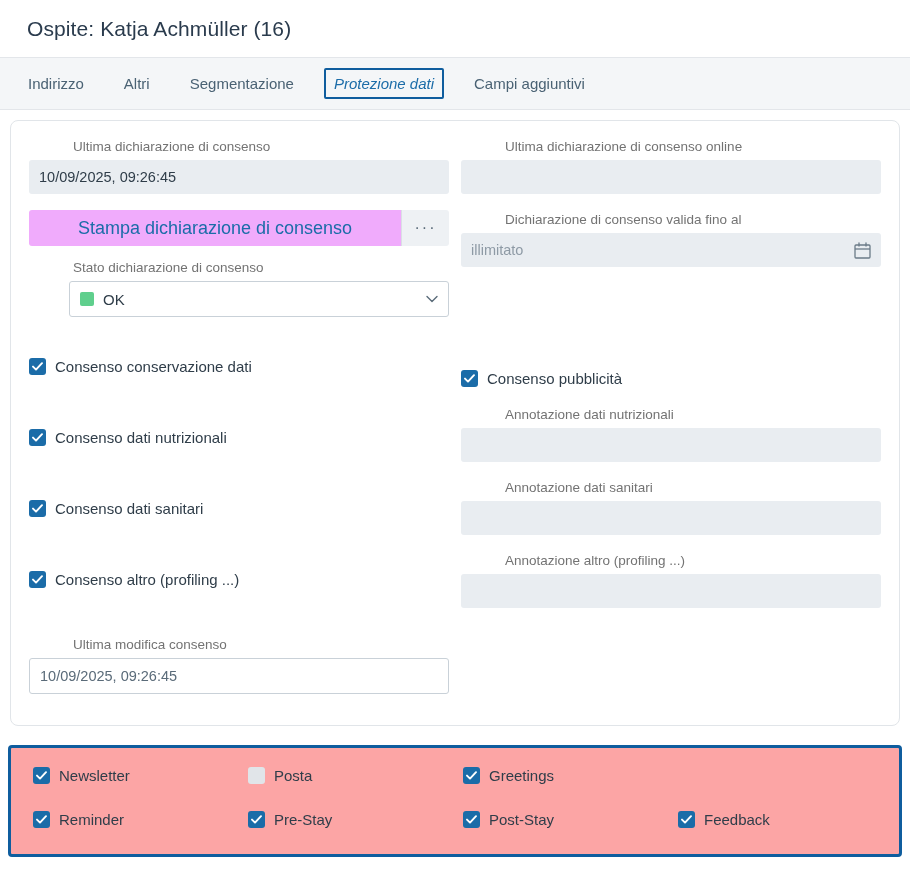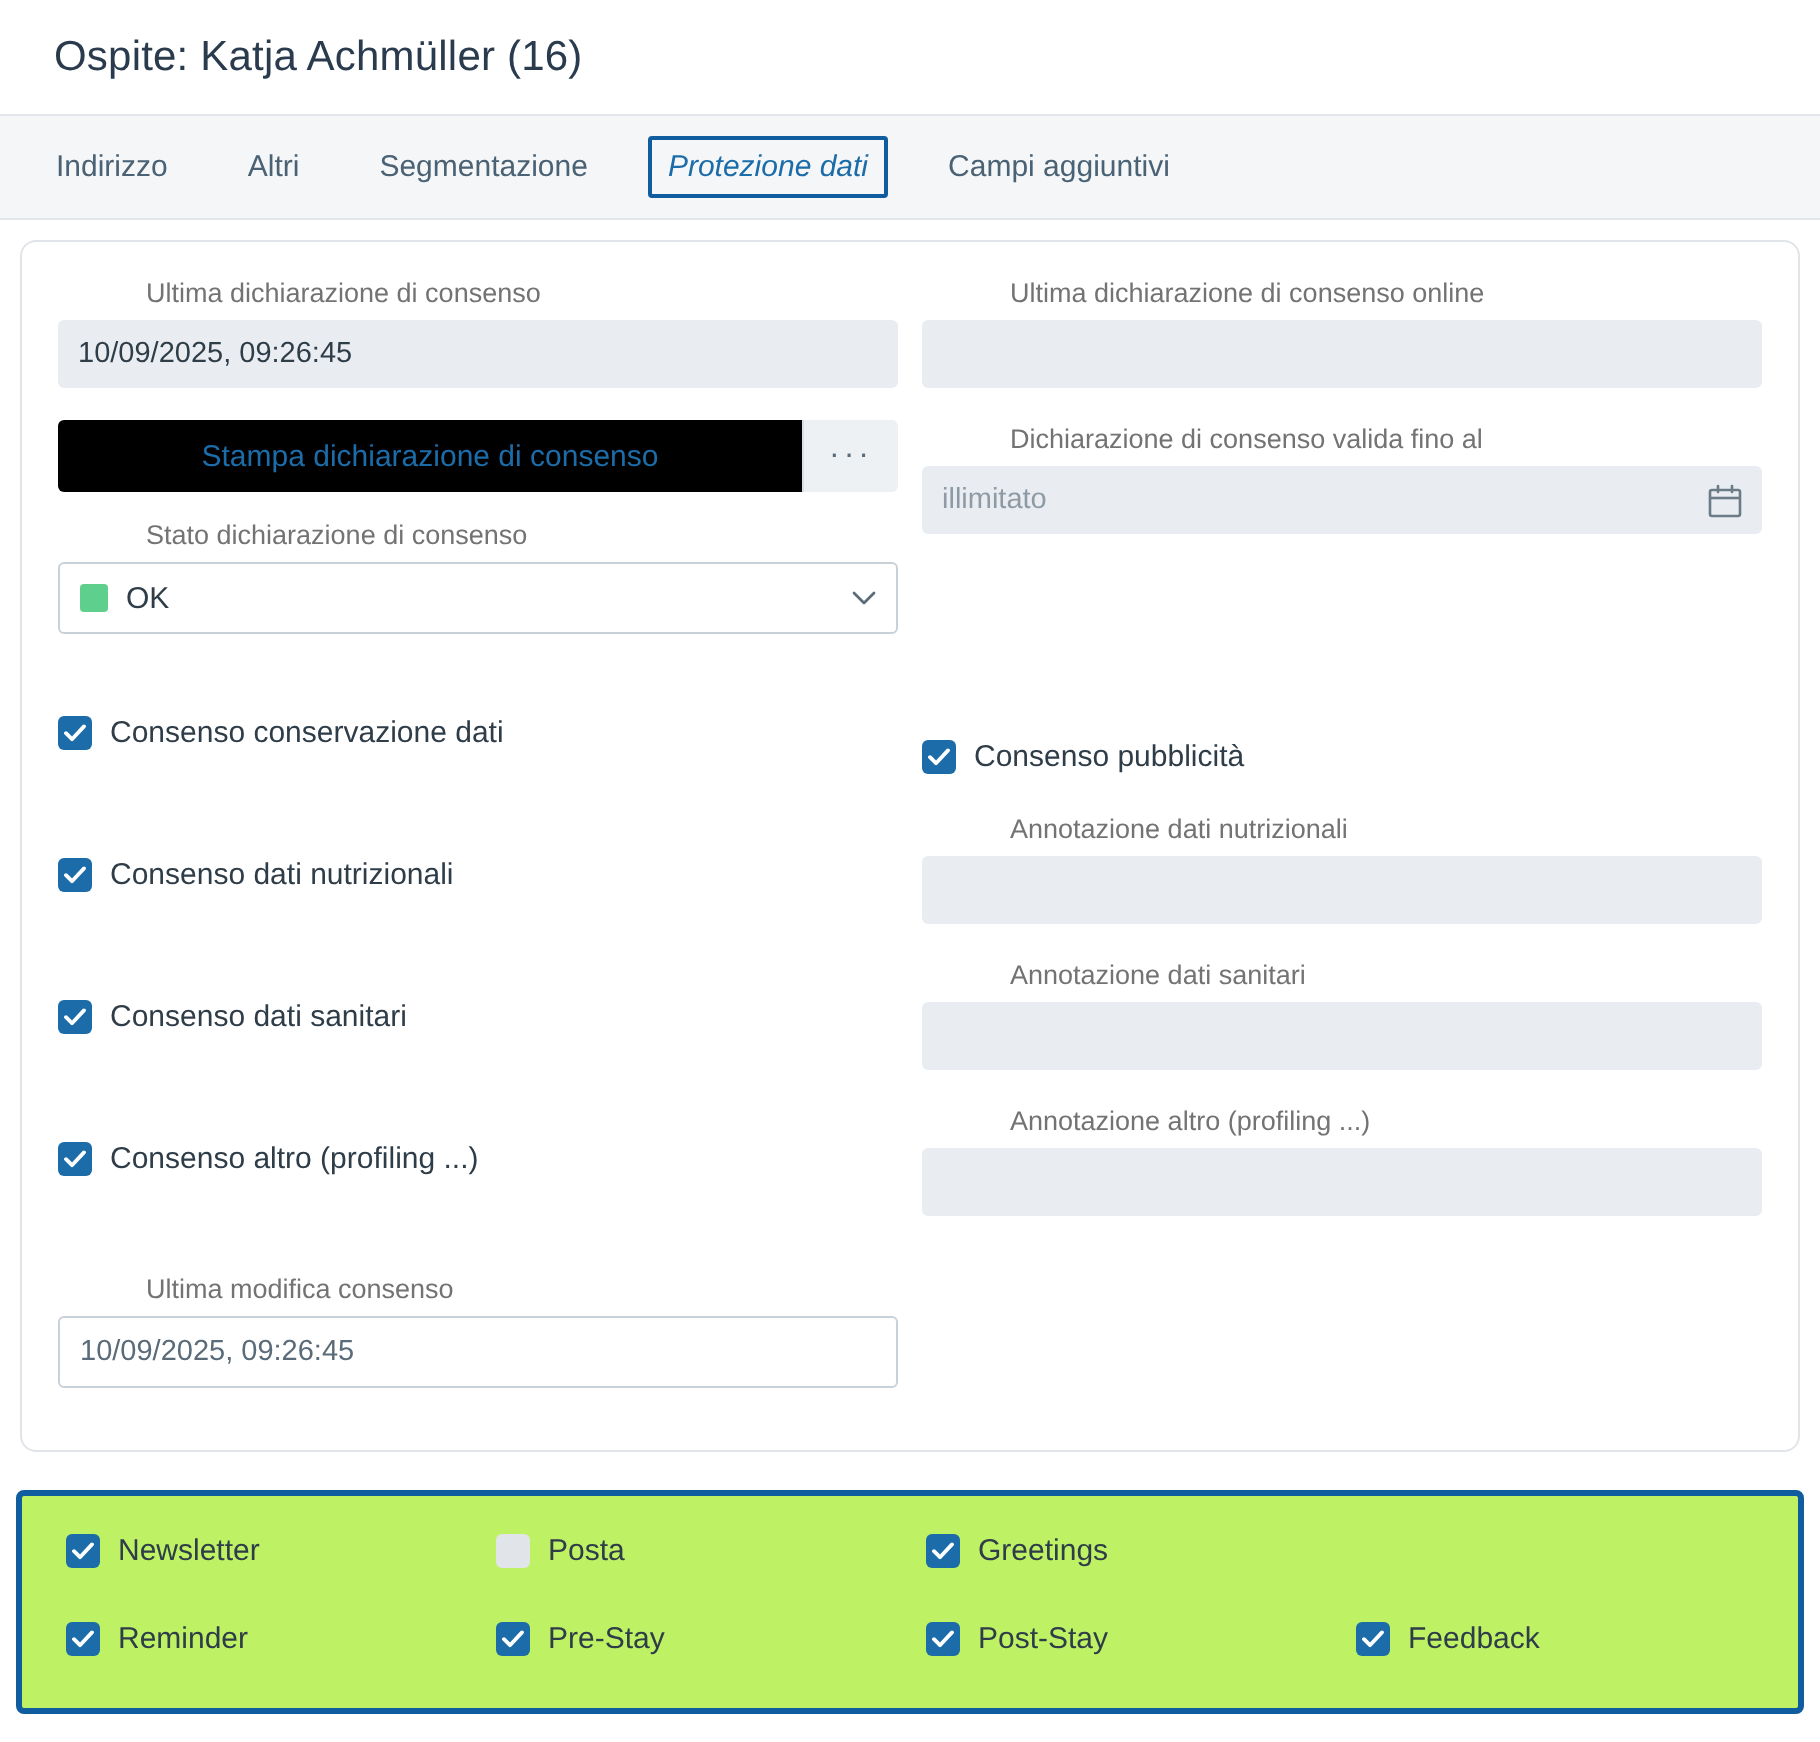--- a/index.html
+++ b/index.html
@@ -112,25 +112,25 @@
 
   
   .btnrow {
     display: flex;
     align-items: stretch;
     height: 36px;
     margin-top: 16px;
   }
   .btn-primary-flat {
     flex: 1;
-    background: #000000;
+    background: #f0abfc;
     border: none;
     border-radius: 3px 0 0 3px;
     color: #1b6ca8;
-    font-size: 15px;
+    font-size: 18px;
     font-family: "Liberation Sans", sans-serif;
     cursor: pointer;
     display: flex;
     align-items: center;
     justify-content: center;
     text-align: right;
   }
   .btn-ellipsis {
     width: 48px;
     background: #eef1f4;
@@ -152,20 +152,21 @@
     border: 1px solid #c9d1d8;
     border-radius: 3px;
     background: #ffffff;
     display: flex;
     align-items: center;
     padding: 0 10px;
     font-size: 15px;
     color: #2f3d49;
     justify-content: space-between;
     cursor: pointer;
+    margin-left: 40px;
   }
   .select-left { display: flex; align-items: center; gap: 9px; }
   .status-swatch {
     width: 14px; height: 14px;
     border-radius: 2px;
     background: #5fcf8d;
     display: inline-block;
   }
   .chev {
     color: #5a6b79;
@@ -215,21 +216,21 @@
 
   
   .bottom {
     position: absolute;
     left: 8px;
     top: 745px;
     width: 894px;
     height: 112px;
     border: 3px solid #0f5d9e;
     border-radius: 4px;
-    background: #bef264;
+    background: #fca5a5;
     padding: 16px 22px;
   }
   .bottom-grid {
     display: grid;
     grid-template-columns: 215px 215px 215px 215px;
     row-gap: 22px;
   }
   .bottom-grid .cbrow { height: 22px; }
 </style>
 </head>

